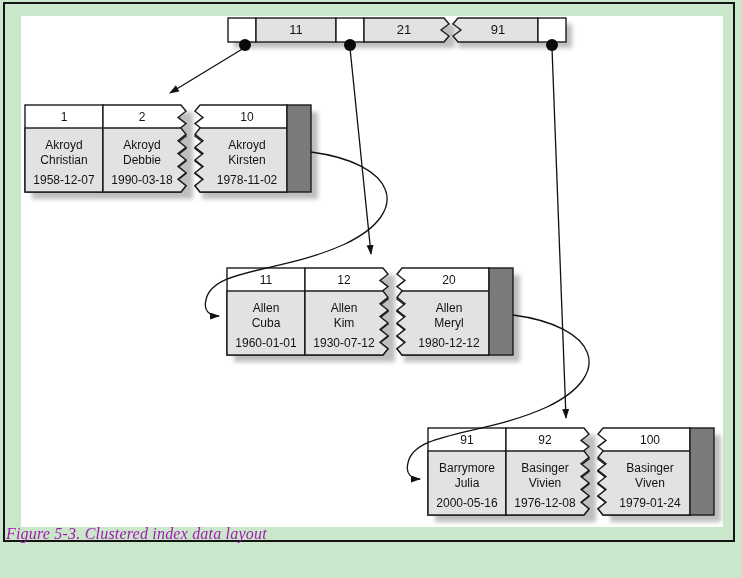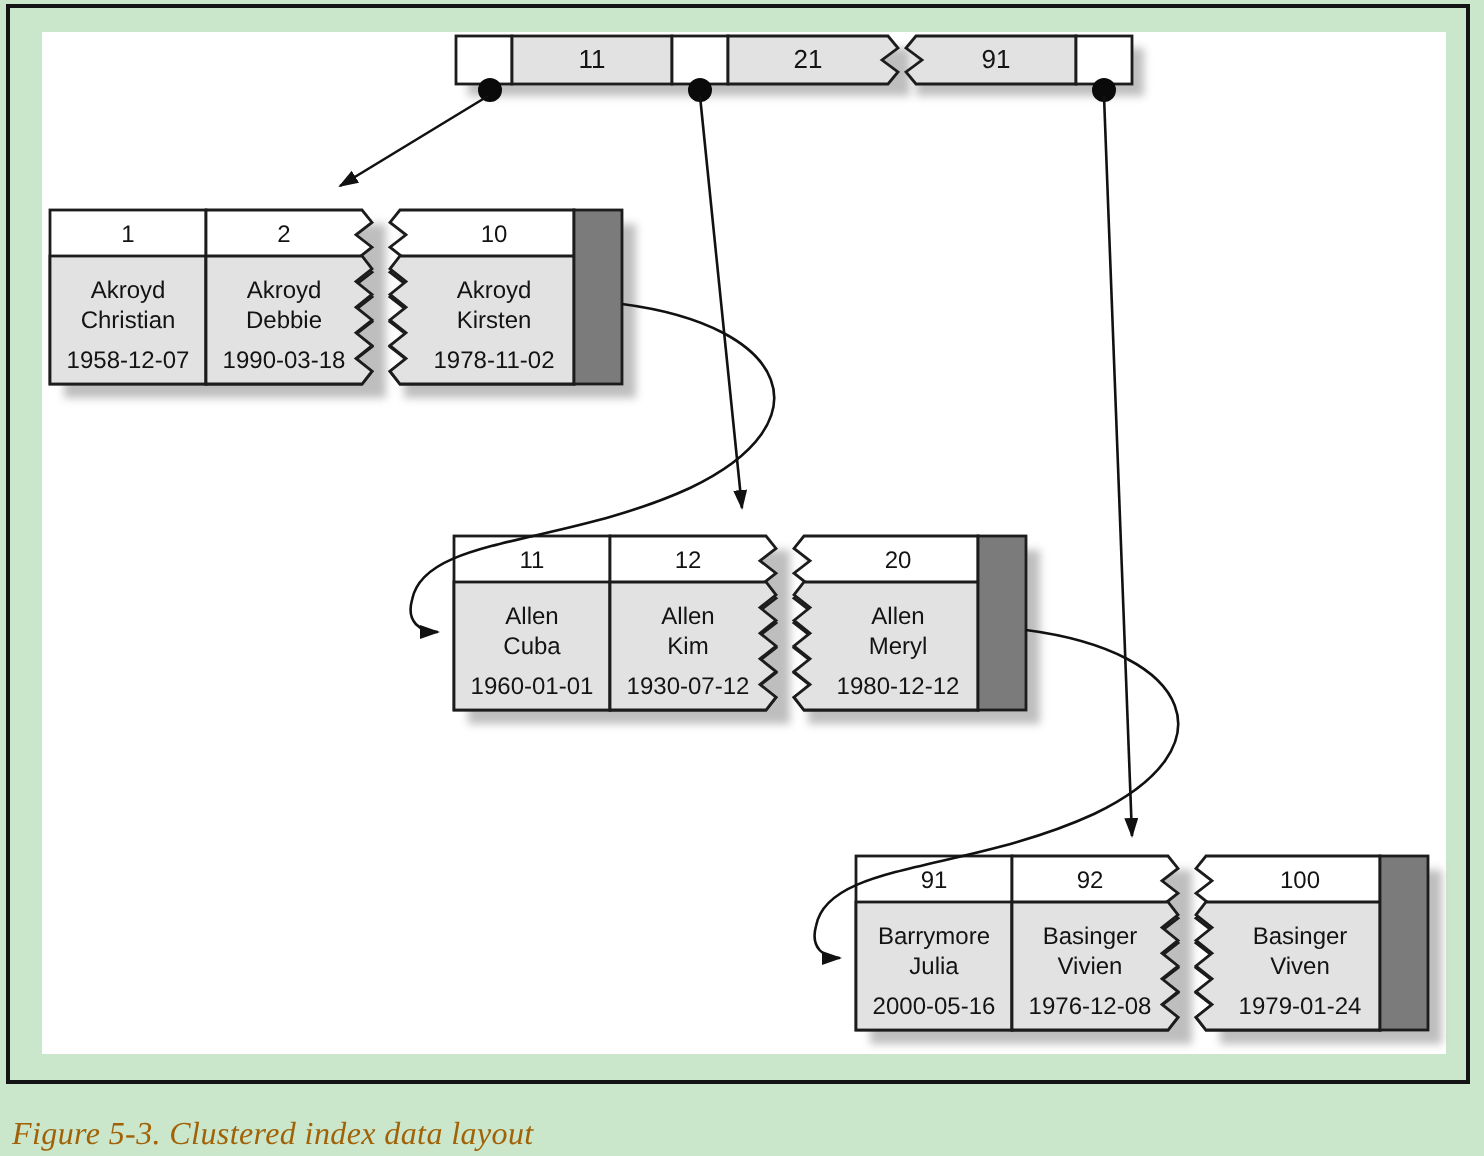--- a/index.html
+++ b/index.html
@@ -13,21 +13,21 @@
     border:2px solid #141414;box-sizing:border-box;
   }
   .panel{
     position:absolute;left:21px;top:16px;width:702px;height:511px;
     background:#ffffff;
   }
   svg.diagram{position:absolute;left:0;top:0;}
   .caption{
     position:absolute;left:6px;top:525px;width:730px;
     font-family:"Liberation Serif",serif;font-style:italic;
-    font-size:16px;color:#a16207;letter-spacing:0.2px;margin-top:34px;
+    font-size:16px;color:#a21caf;letter-spacing:0.2px;
   }
   
   .shadow{fill:#a9a9a9;opacity:0.75;}
   .cell-outline{fill:#ffffff;stroke:#1c1c1c;stroke-width:1.4;}
   .cell-body{fill:#e2e2e2;stroke:#1c1c1c;stroke-width:1.4;}
   .cell-solid{fill:#e2e2e2;stroke:#1c1c1c;stroke-width:1.4;}
   .ptr-cell{fill:#ffffff;stroke:#1c1c1c;stroke-width:1.4;}
   .next-block{fill:#7b7b7b;stroke:#1c1c1c;stroke-width:1.4;}
   .dot{fill:#0a0a0a;}
   .arrow{fill:none;stroke:#111111;stroke-width:1.3;}

